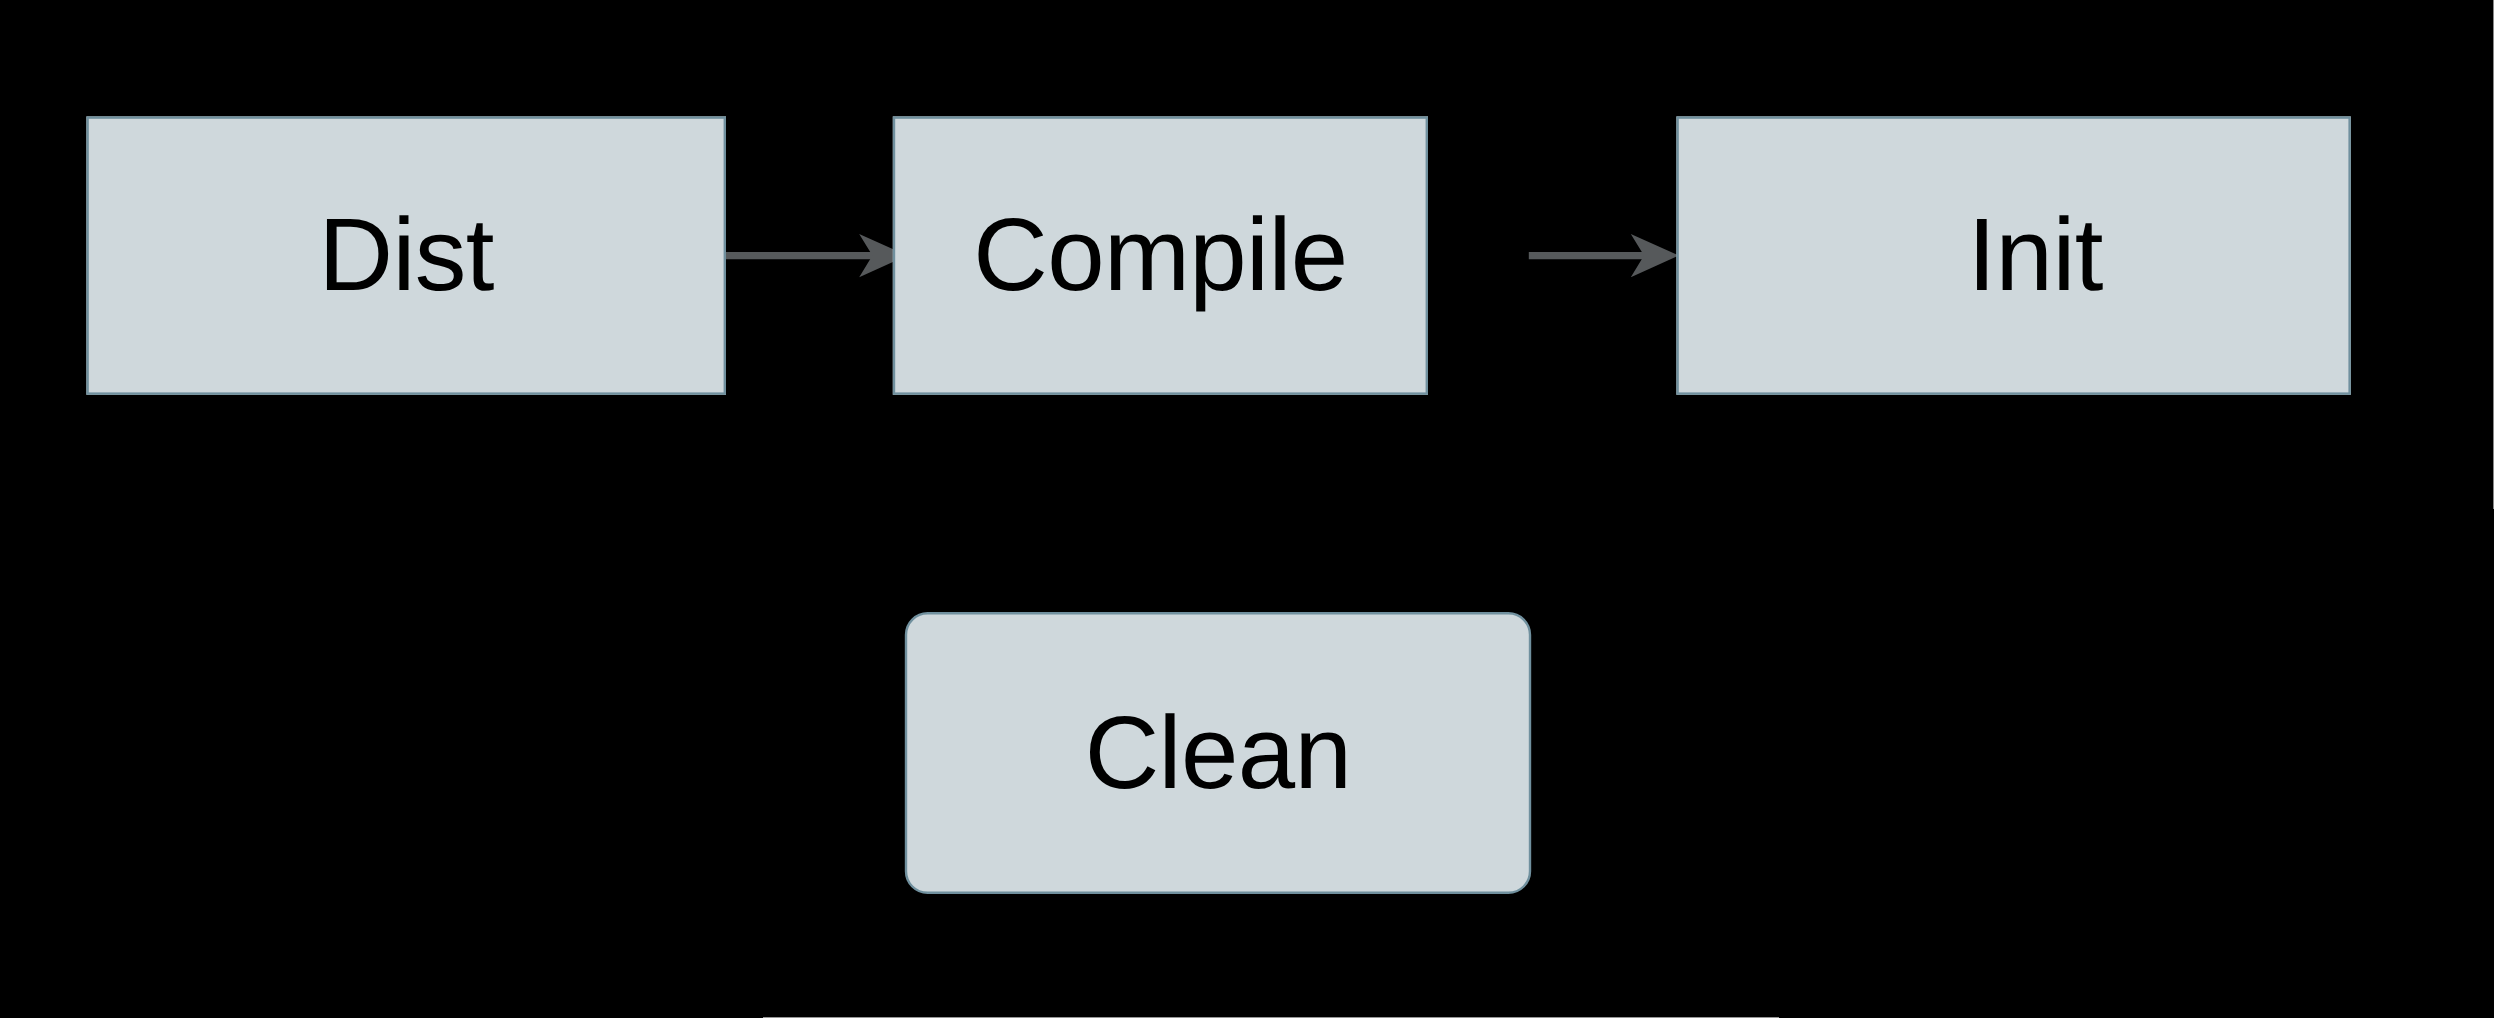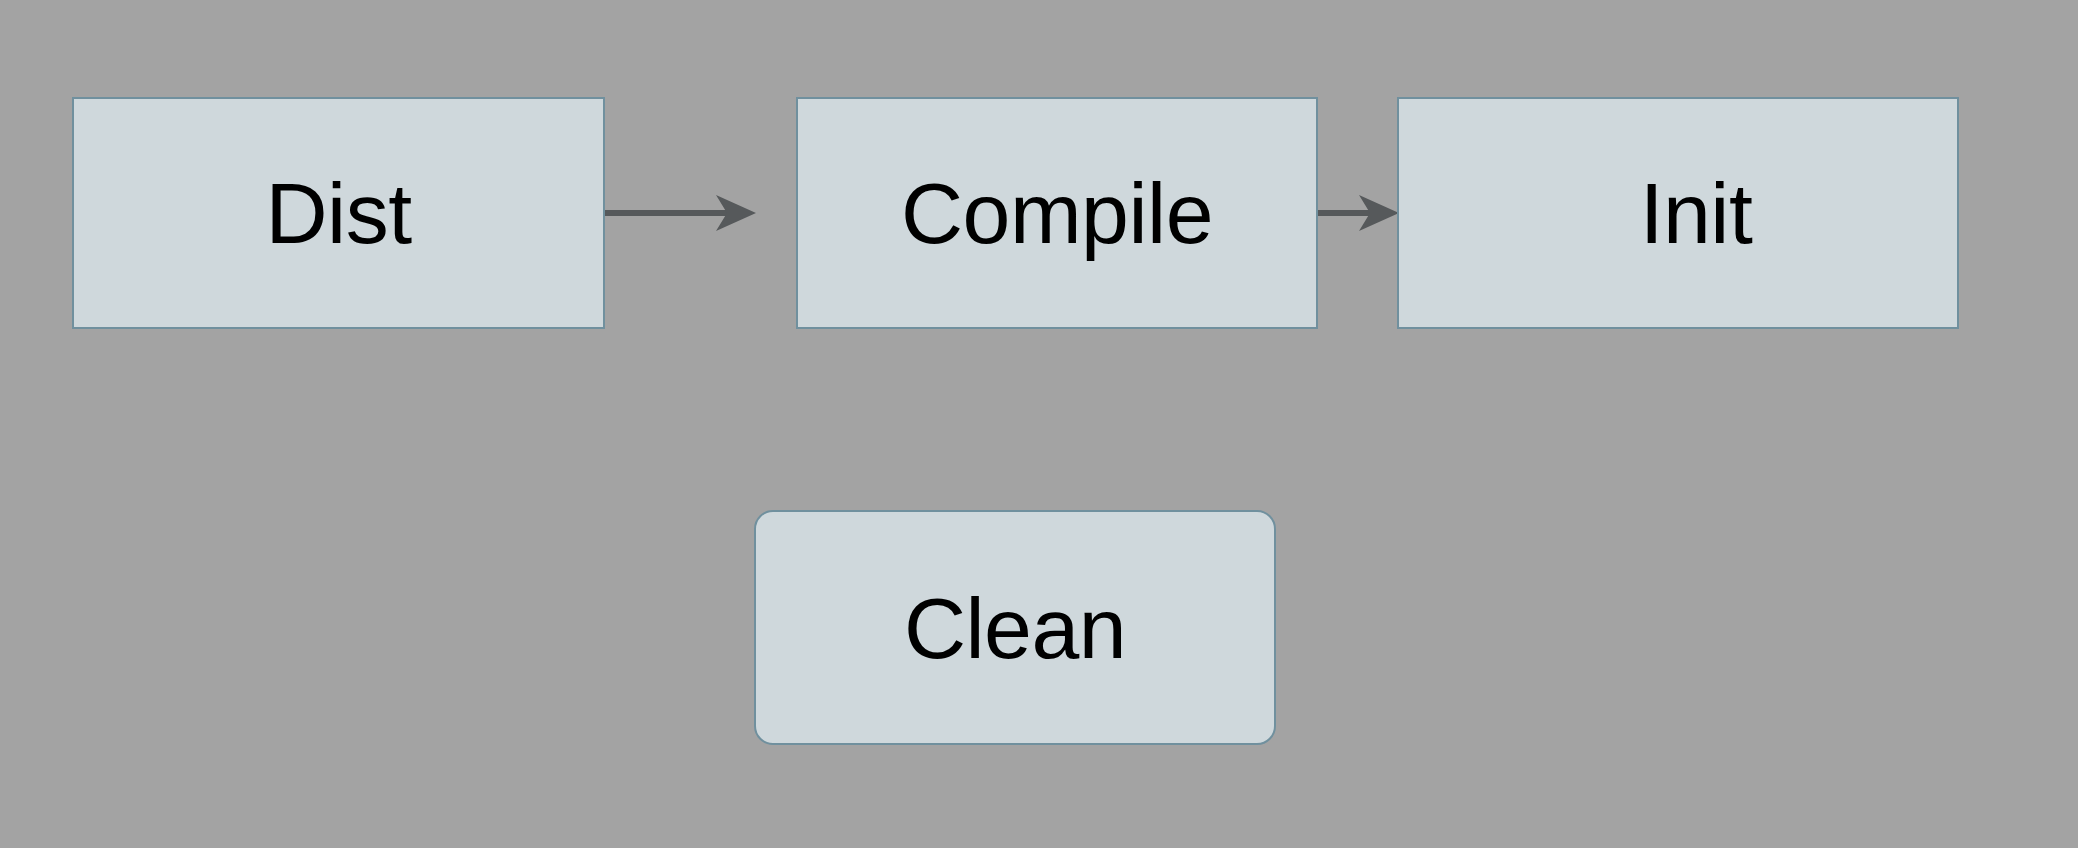--- a/index.html
+++ b/index.html
@@ -7,21 +7,21 @@
     padding: 0;
     background: #ffffff;
   }
   body {
     font-family: "Liberation Sans", sans-serif;
   }
   #canvas {
     position: relative;
     width: 2078px;
     height: 848px;
-    background: #a3a3a3;
+    background: #000000;
     overflow: hidden;
   }
   .node {
     position: absolute;
     box-sizing: border-box;
     background: #cfd8dc;
     border: 2px solid #70909e;
     display: flex;
     align-items: center;
     justify-content: center;
@@ -40,21 +40,21 @@
     position: absolute;
     overflow: visible;
   }
   .edge svg {
     display: block;
     overflow: visible;
   }
 
   
   #node-dist    { left: 72px;   top: 97px;  width: 533px; height: 232px; }
-  #node-compile { left: 796px;  top: 97px;  width: 522px; height: 232px; }
+  #node-compile { left: 744px;  top: 97px;  width: 446px; height: 232px; }
   #node-init    { left: 1397px; top: 97px;  width: 562px; height: 232px; padding-left: 36px; }
   #node-clean   { left: 754px;  top: 510px; width: 522px; height: 235px; border-radius: 19px; }
 
   
   #edge-dist-compile { left: 603px;  top: 194px; width: 153px; height: 38px; }
   #edge-compile-init { left: 1274px; top: 194px; width: 125px; height: 38px; }
 </style>
 </head>
 <body>
 

